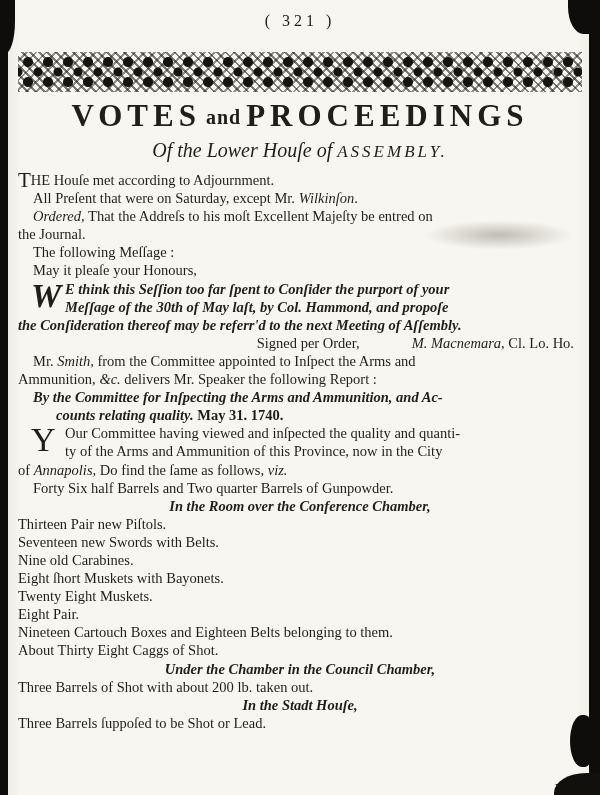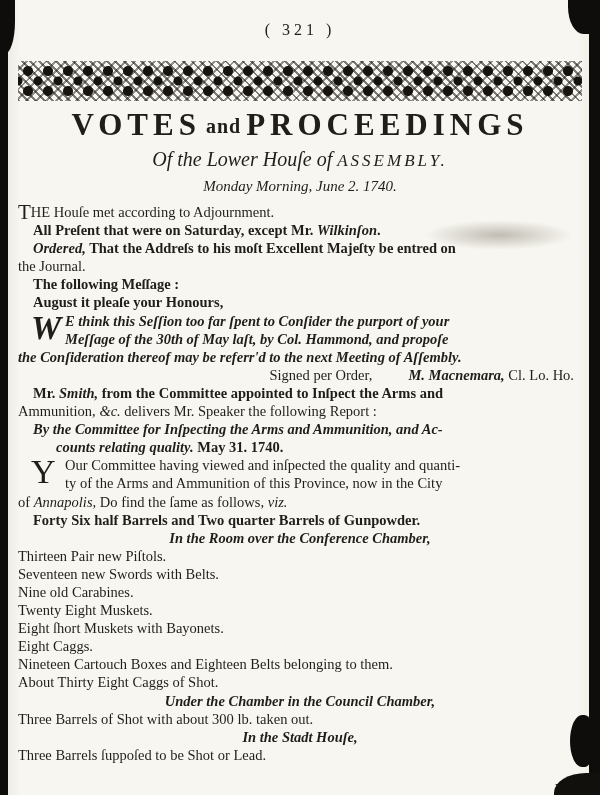--- a/index.html
+++ b/index.html
@@ -4,50 +4,50 @@
 <style>
   * { margin:0; padding:0; box-sizing:border-box; }
   html,body { width:600px; height:795px; overflow:hidden; }
   body { background:#8a8a8a; }
   .page {
     position:relative; width:600px; height:795px; overflow:hidden;
     background:linear-gradient(90deg,#e7e5dd 0,#f7f6f0 20px,#f7f6f0 576px,#eceadfd9 600px) #f7f6f0;
     font-family:"Liberation Serif","DejaVu Serif",serif;
     color:#211e19;
   }
-  .folio { margin-top:21px; text-align:center; font-size:16px; letter-spacing:4px; }
+  .folio { margin-top:12px; text-align:center; font-size:16px; letter-spacing:4px; }
   .ornament {
     margin:22px 18px 0; height:40px;
     background-color:#f7f6f0;
     background-image:
       radial-gradient(circle at 10px 10px,#17140f 4.5px,rgba(0,0,0,0) 5.5px),
       radial-gradient(circle at 10px 30px,#17140f 4.5px,rgba(0,0,0,0) 5.5px),
       radial-gradient(circle at 0px 20px,#17140f 4px,rgba(0,0,0,0) 5px),
       radial-gradient(circle at 20px 20px,#17140f 4px,rgba(0,0,0,0) 5px),
       repeating-linear-gradient(45deg,rgba(23,20,15,.55) 0 2px,rgba(0,0,0,0) 2px 6px),
       repeating-linear-gradient(-45deg,rgba(23,20,15,.45) 0 2px,rgba(0,0,0,0) 2px 7px);
     background-size:20px 40px,20px 40px,20px 40px,20px 40px,auto,auto;
   }
   .title { margin-top:7px; text-align:center; font-size:31px; font-weight:bold; letter-spacing:5px; line-height:34px; }
   .title .conj { font-size:20px; letter-spacing:1px; margin:0 5px; position:relative; top:-2px; }
   .subtitle { text-align:center; font-size:20px; line-height:24px; margin-top:2px;font-style:italic; }
   .subtitle .scaps { font-size:17px; letter-spacing:3px; }
   .dateline { text-align:center; font-style:italic; font-size:15px; line-height:19px; margin-top:4px; }
   .docbody { position:relative; margin:7px 18px 0; width:564px; }
   .line { position:relative; height:18.1px; line-height:18.1px; font-size:14.5px; white-space:nowrap; }
-  .line.indent { padding-left:15px;font-weight:bold; }
+  .line.indent { padding-left:15px; }
   .line.indent2 { padding-left:38px; }
   .line.center { text-align:center; }
   .line.right { text-align:right; padding-right:8px; }
   .line.dc1, .line.dc2 { padding-left:47px; }
   .itline, .it { font-style:italic; }
   .strong { font-weight:bold; }
   .dropcap { position:absolute; left:13px; top:0; font-size:34px; line-height:32px; }
   .cap-inline { font-size:21px; line-height:18.1px; vertical-align:-2px; }
-  .gapl { margin-left:36px;font-weight:bold; }
+  .gapl { margin-left:52px; }
   
   .artifact { position:absolute; pointer-events:none; }
   .bar-left   { left:0; top:46px; width:8px; height:749px; background:#0e0d0b; }
   .corner-tl  { left:0; top:0; width:15px; height:54px; background:#0e0d0b; border-bottom-right-radius:70% 60%; }
   .bar-right  { right:0; top:0; width:11px; height:795px; background:#0e0d0b; }
   .corner-tr  { right:6px; top:0; width:26px; height:34px; background:#0e0d0b; border-bottom-left-radius:60% 80%; }
   .blob-br1   { right:6px; bottom:28px; width:24px; height:52px; background:#0e0d0b; border-radius:50% 40% 40% 50%; }
   .blob-br2   { right:0; bottom:0; width:46px; height:22px; background:#12100d; border-top-left-radius:70% 90%; }
   .smudge1    { left:424px; top:220px; width:150px; height:30px;
                 background:radial-gradient(ellipse at 50% 50%,rgba(105,95,82,.38),rgba(105,95,82,0) 70%); }
@@ -63,52 +63,51 @@
   <div class="ornament"></div>
 
   <h1 class="title">
     <span>VOTES</span><span class="conj">and</span><span>PROCEEDINGS</span>
   </h1>
 
   <div class="subtitle">
     <span>Of the Lower Houſe of </span><span class="scaps">ASSEMBLY.</span>
   </div>
 
-  <div class="dateline">Monday Morning, June 2. 1740.</div>
 
   <div class="docbody" id="doc-body">
       <div class="line"><span class="cap-inline">T</span><span>HE Houſe met according to Adjournment.</span></div>
       <div class="line indent"><span>All Preſent that were on Saturday, except Mr. </span><span class="it">Wilkinſon</span><span>.</span></div>
       <div class="line indent"><span class="it">Ordered,</span><span> That the Addreſs to his moſt Excellent Majeſty be entred on</span></div>
       <div class="line"><span>the Journal.</span></div>
       <div class="line indent"><span>The following Meſſage :</span></div>
-      <div class="line indent"><span>August it pleaſe your Honours,</span></div>
+      <div class="line indent"><span>May it pleaſe your Honours,</span></div>
       <div class="line dc1 itline strong"><span class="dropcap">W</span><span>E think this Seſſion too far ſpent to Conſider the purport of your</span></div>
       <div class="line dc2 itline strong"><span>Meſſage of the 30th of May laſt, by Col. Hammond, and propoſe</span></div>
       <div class="line itline strong"><span>the Conſideration thereof may be referr'd to the next Meeting of Aſſembly.</span></div>
       <div class="line right"><span>Signed per Order,</span><span class="it gapl">M. Macnemara,</span><span> Cl. Lo. Ho.</span></div>
       <div class="line indent"><span>Mr. </span><span class="it">Smith,</span><span> from the Committee appointed to Inſpect the Arms and</span></div>
       <div class="line"><span>Ammunition, </span><span class="it">&amp;c.</span><span> delivers Mr. Speaker the following Report :</span></div>
       <div class="line indent itline strong"><span>By the Committee for Inſpecting the Arms and Ammunition, and Ac-</span></div>
       <div class="line indent2 strong"><span class="it">counts relating quality.</span><span>  May 31. 1740.</span></div>
       <div class="line dc1"><span class="dropcap">Y</span><span>Our Committee having viewed and inſpected the quality and quanti-</span></div>
       <div class="line dc2"><span>ty of the Arms and Ammunition of this Province, now in the City</span></div>
       <div class="line"><span>of </span><span class="it">Annapolis,</span><span>  Do find the ſame as follows, </span><span class="it">viz.</span></div>
       <div class="line indent"><span>Forty Six half Barrels and Two quarter Barrels of Gunpowder.</span></div>
       <div class="line center itline strong"><span>In the Room over the Conference Chamber,</span></div>
       <div class="line"><span>Thirteen Pair new Piſtols.</span></div>
       <div class="line"><span>Seventeen new Swords with Belts.</span></div>
       <div class="line"><span>Nine old Carabines.</span></div>
+      <div class="line"><span>Eight ſhort Muskets with Bayonets.</span></div>
       <div class="line"><span>Twenty Eight Muskets.</span></div>
-      <div class="line"><span>Eight ſhort Muskets with Bayonets.</span></div>
-      <div class="line"><span>Eight Caggs.</span></div>
+      <div class="line"><span>Eight Pair.</span></div>
       <div class="line"><span>Nineteen Cartouch Boxes and Eighteen Belts belonging to them.</span></div>
       <div class="line"><span>About Thirty Eight Caggs of Shot.</span></div>
       <div class="line center itline strong"><span>Under the Chamber in the Council Chamber,</span></div>
-      <div class="line"><span>Three Barrels of Shot with about 300 lb. taken out.</span></div>
+      <div class="line"><span>Three Barrels of Shot with about 200 lb. taken out.</span></div>
       <div class="line center itline strong"><span>In the Stadt Houſe,</span></div>
       <div class="line"><span>Three Barrels ſuppoſed to be Shot or Lead.</span></div>
     </div>
 
   <div class="artifact smudge1"></div>
   <div class="artifact bar-left"></div>
   <div class="artifact corner-tl"></div>
   <div class="artifact bar-right"></div>
   <div class="artifact corner-tr"></div>
   <div class="artifact blob-br1"></div>

